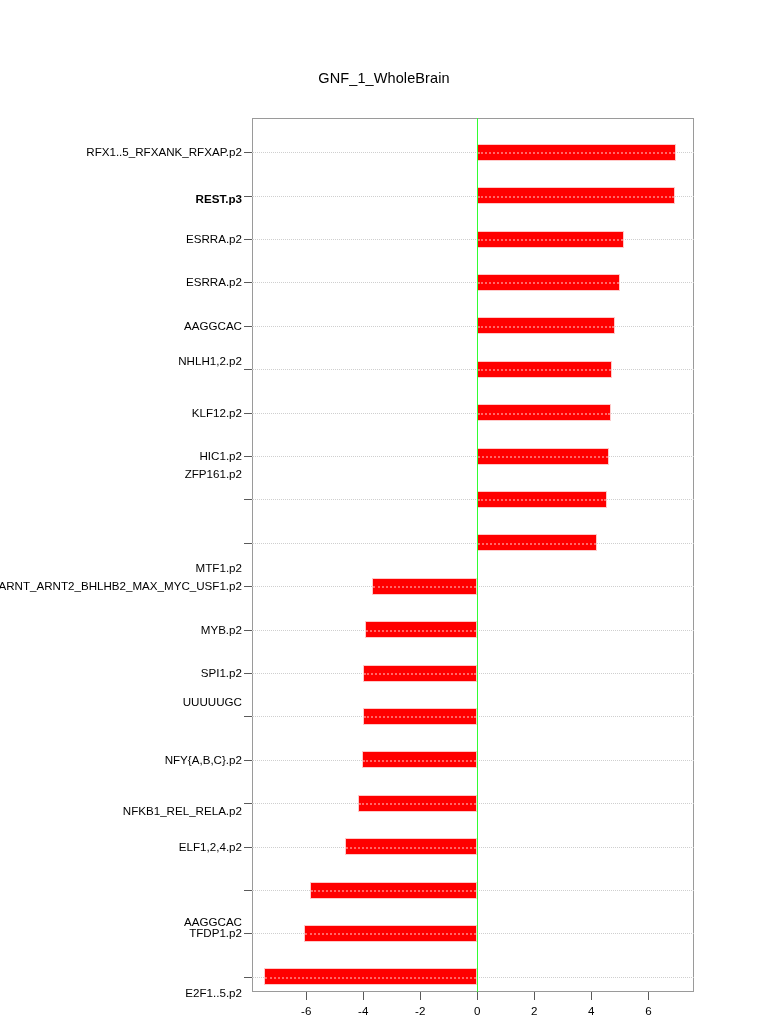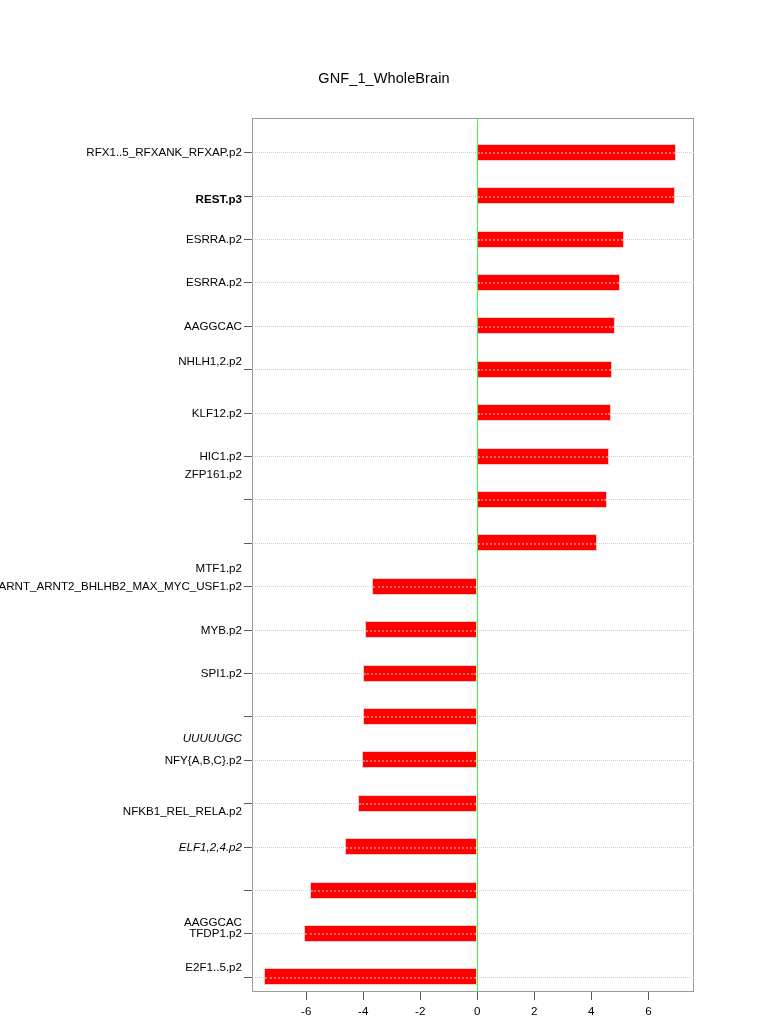--- a/index.html
+++ b/index.html
@@ -241,33 +241,33 @@
       <div class="ylabel" style="top: 420px;">ZFP161.p2</div>
       <div class="ytick" style="top: 494.8px;"></div>
       <div class="ylabel" style="top: 514px;">MTF1.p2</div>
       <div class="ytick" style="top: 538.2px;"></div>
       <div class="ylabel" style="top: 532.2px;">ARNT_ARNT2_BHLHB2_MAX_MYC_USF1.p2</div>
       <div class="ytick" style="top: 581.6px;"></div>
       <div class="ylabel" style="top: 575.6px;">MYB.p2</div>
       <div class="ytick" style="top: 625px;"></div>
       <div class="ylabel" style="top: 619px;">SPI1.p2</div>
       <div class="ytick" style="top: 668.4px;"></div>
-      <div class="ylabel" style="top: 684px; font-style: italic;">UUUUUGC</div>
+      <div class="ylabel" style="top: 648px;">UUUUUGC</div>
       <div class="ytick" style="top: 711.8px;"></div>
       <div class="ylabel" style="top: 705.8px;">NFY{A,B,C}.p2</div>
       <div class="ytick" style="top: 755.2px;"></div>
       <div class="ylabel" style="top: 757px;">NFKB1_REL_RELA.p2</div>
       <div class="ytick" style="top: 798.6px;"></div>
-      <div class="ylabel" style="top: 792.6px; font-style: italic;">ELF1,2,4.p2</div>
+      <div class="ylabel" style="top: 792.6px;">ELF1,2,4.p2</div>
       <div class="ytick" style="top: 842px;"></div>
       <div class="ylabel" style="top: 868px;">AAGGCAC</div>
       <div class="ytick" style="top: 885.4px;"></div>
       <div class="ylabel" style="top: 879.4px;">TFDP1.p2</div>
       <div class="ytick" style="top: 928.8px;"></div>
-      <div class="ylabel" style="top: 913px;">E2F1..5.p2</div>
+      <div class="ylabel" style="top: 939px;">E2F1..5.p2</div>
     </div>
   <div id="xaxis">
       <div class="xtick" style="left: 306.181px;"></div>
       <div class="xticklabel" style="left: 306.181px;">-6</div>
       <div class="xtick" style="left: 363.213px;"></div>
       <div class="xticklabel" style="left: 363.213px;">-4</div>
       <div class="xtick" style="left: 420.245px;"></div>
       <div class="xticklabel" style="left: 420.245px;">-2</div>
       <div class="xtick" style="left: 477.277px;"></div>
       <div class="xticklabel" style="left: 477.277px;">0</div>

